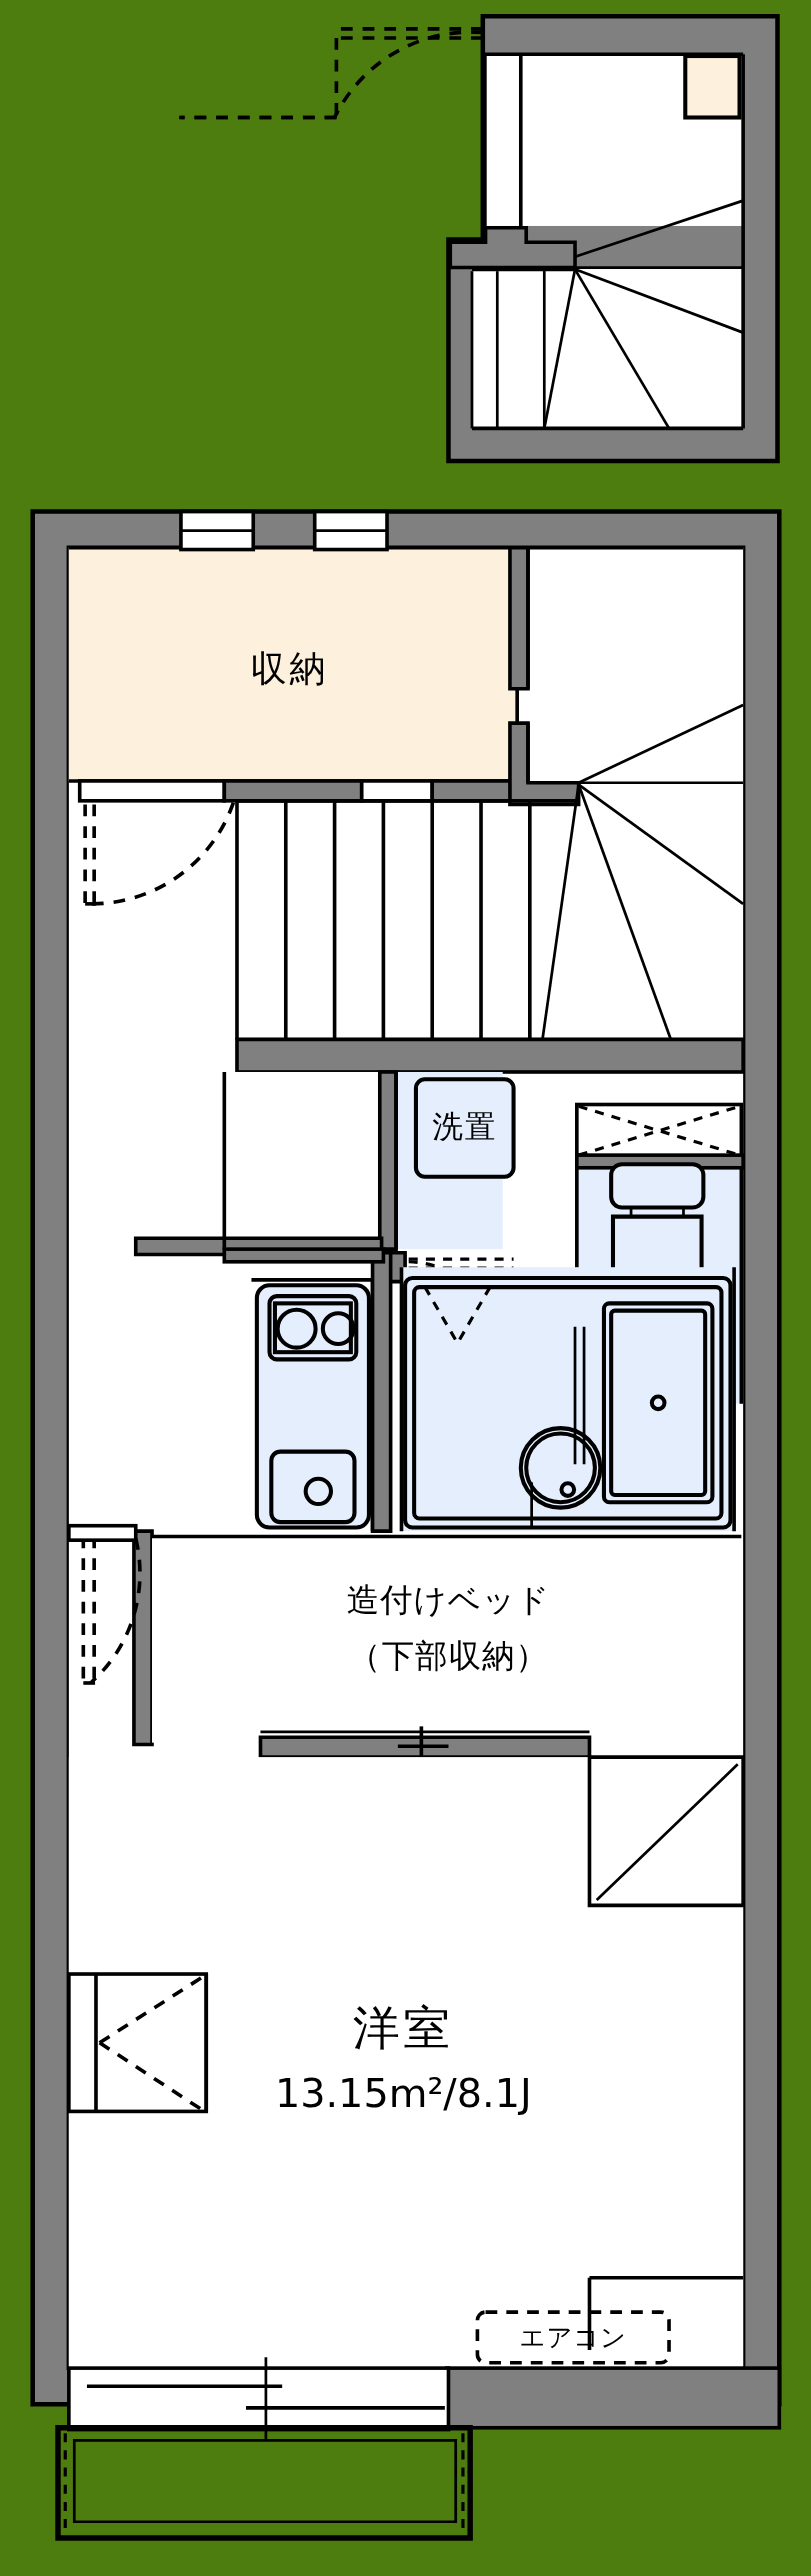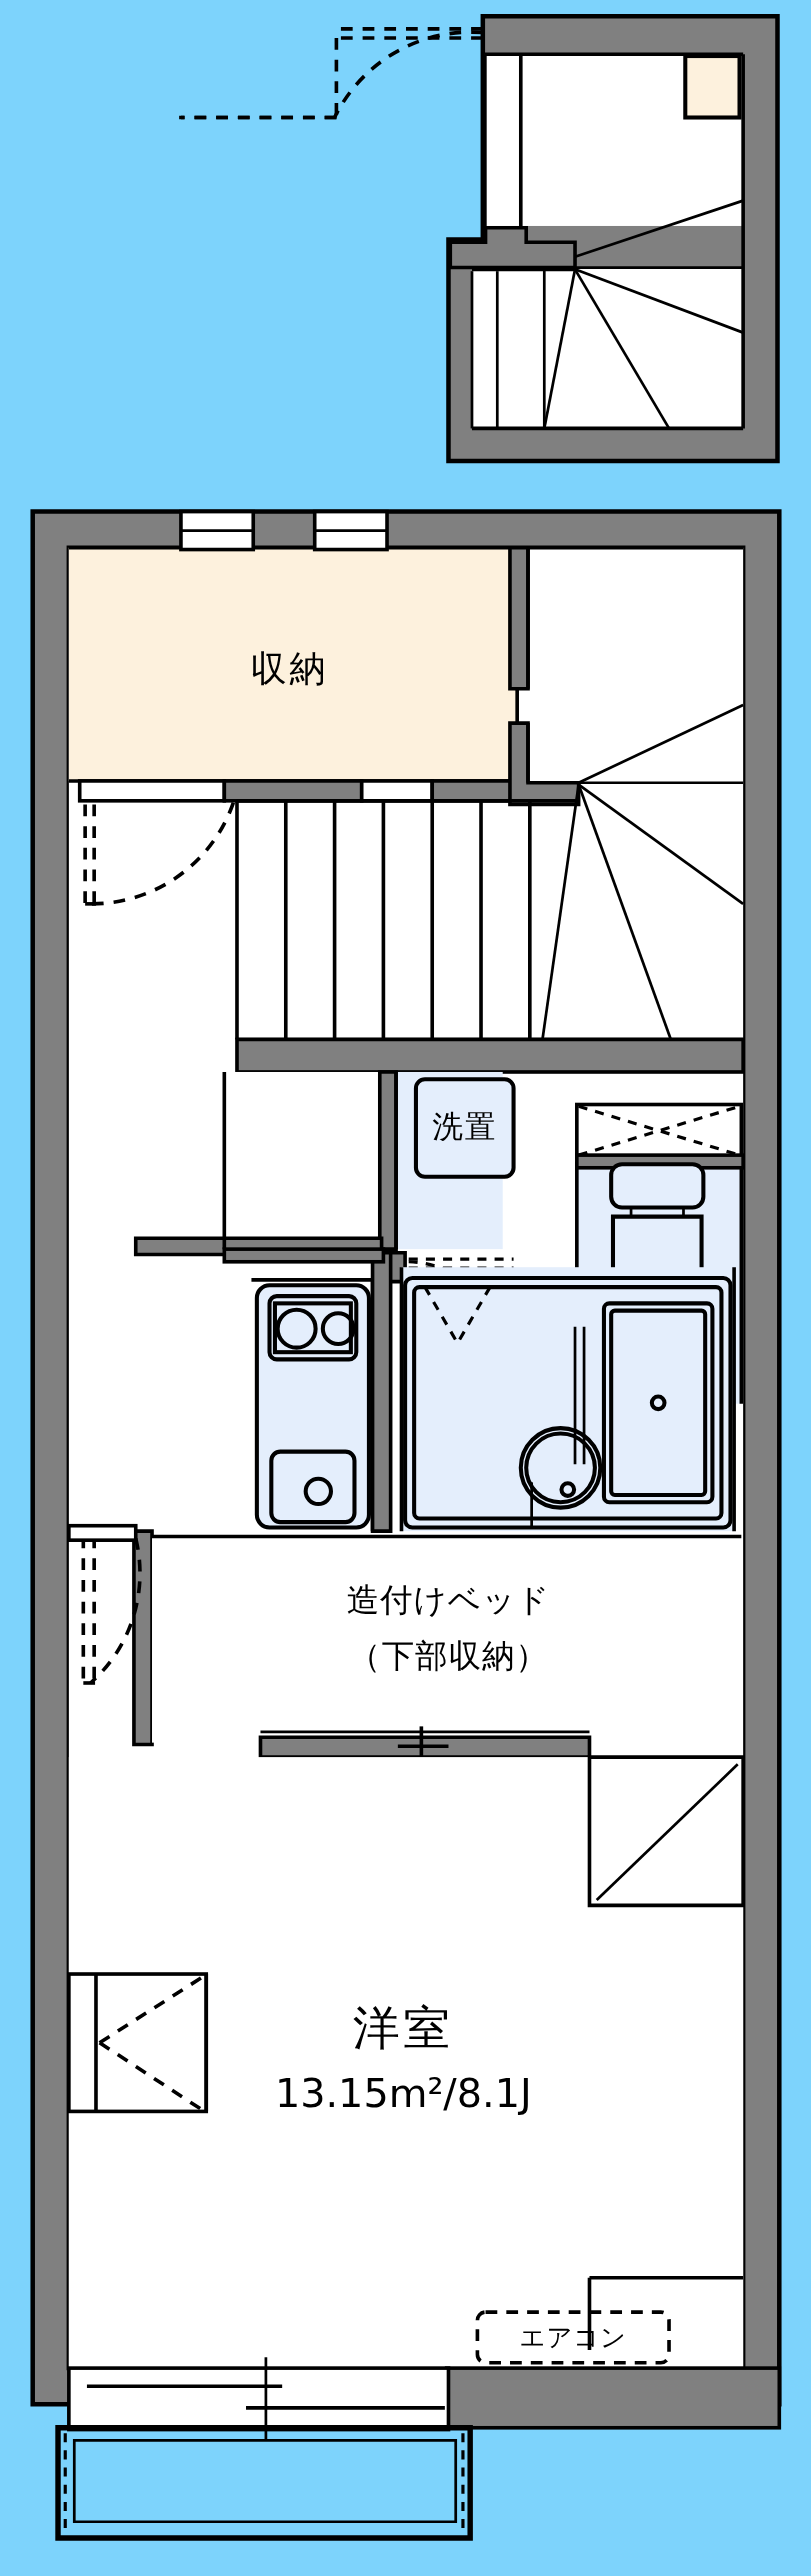--- a/index.html
+++ b/index.html
@@ -7,21 +7,21 @@
     padding: 0;
     background: #ffffff;
   }
   body {
     font-family: "Liberation Sans", "DejaVu Sans", sans-serif;
   }
   #plan-root {
     position: relative;
     width: 812px;
     height: 2576px;
-    background: #7dd3fc;
+    background: #4d7c0f;
     overflow: hidden;
   }
   svg#floorplan {
     display: block;
     width: 812px;
     height: 2576px;
   }
   .wall      { fill: #808080; stroke: #000000; stroke-width: 5; }
   .wall-thin { fill: #808080; stroke: #000000; stroke-width: 4; }
   .room-white{ fill: #ffffff; stroke: none; }

